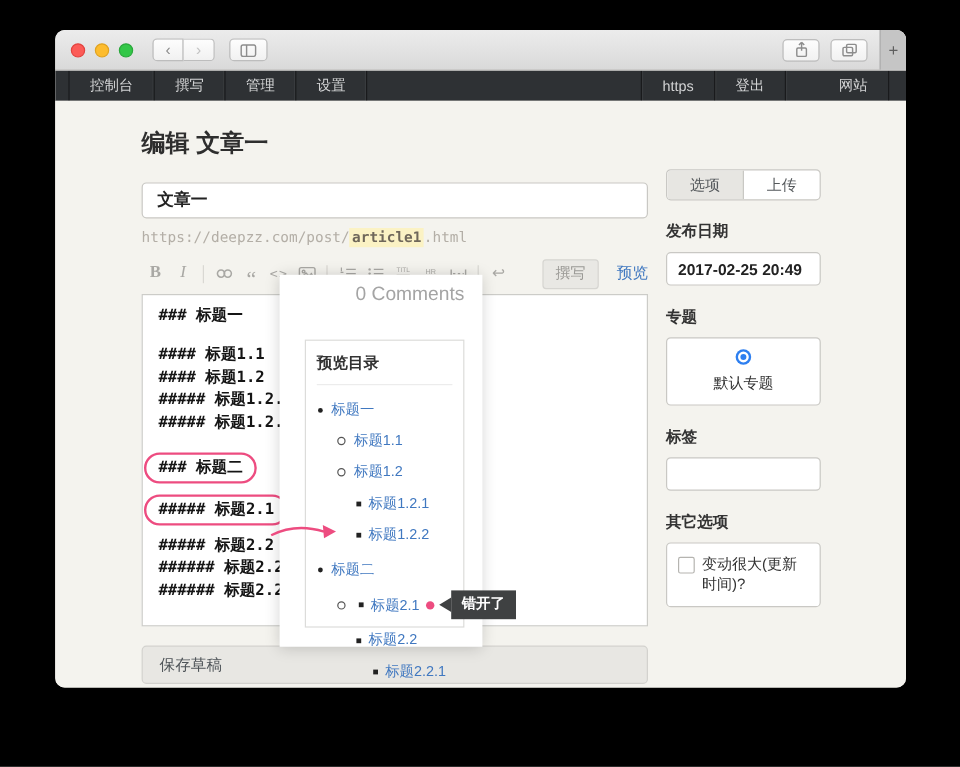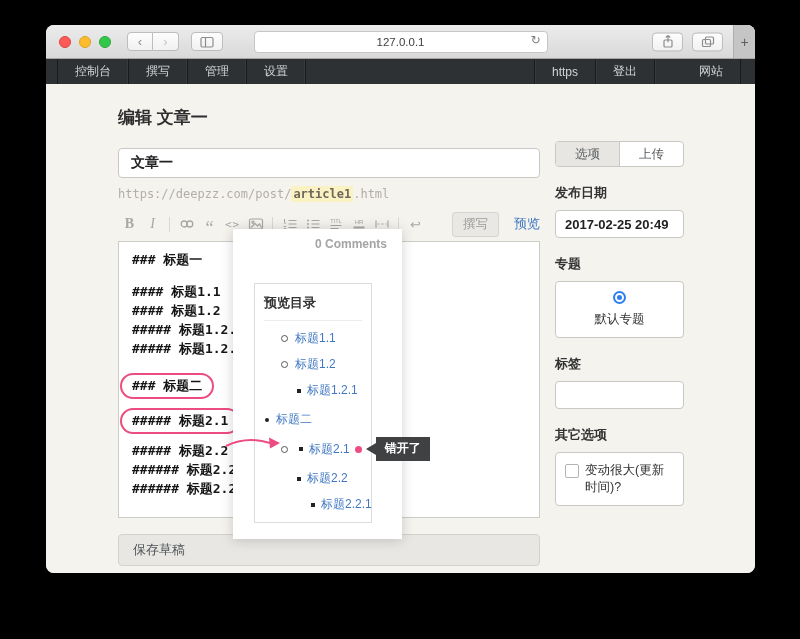--- a/index.html
+++ b/index.html
@@ -44,21 +44,21 @@
   .nav-item{padding:0 17px;display:flex;align-items:center;
     border-right:1px solid rgba(0,0,0,.45);box-shadow:inset -1px 0 0 rgba(255,255,255,.05);}
   .nav-item.first{border-left:1px solid rgba(0,0,0,.45);margin-left:11px;text-align:right;}
   .nav-right{margin-left:auto;display:flex;margin-right:14px;}
   .nav-right .nav-item{border-left:1px solid rgba(0,0,0,.45);border-right:none;
     box-shadow:inset 1px 0 0 rgba(255,255,255,.05);}
   .nav-right .nav-item.last{border-right:1px solid rgba(0,0,0,.45);padding-left:44px;}
   
   .content{position:relative;height:490px;background:#f4f3ee;}
   .main{position:absolute;left:72px;top:14px;width:422px;}
-  .page-title{font-size:17px;font-weight:bold;color:#2e2e2e;margin:8px 0 0;}
+  .page-title{font-size:20px;font-weight:bold;color:#2e2e2e;margin:8px 0 0;}
   .title-input{margin-top:19px;width:100%;box-sizing:border-box;height:30px;
     border:1px solid #c9c8c4;border-radius:4px;background:#fff;outline:none;
     font-family:inherit;font-size:14px;font-weight:bold;color:#222;padding:0 12px;}
   .url-line{margin-top:9px;font-family:"DejaVu Sans Mono","Liberation Mono",monospace;
     font-size:12px;color:#b3aea6;}
   .url-hl{background:#fbf2c4;color:#6f675a;font-weight:bold;padding:1px 2px;}
   .toolbar{margin-top:10px;display:flex;align-items:center;height:26px;color:#a9a8a4;}
   .ticon{width:23px;text-align:center;font-size:13px;flex:none;display:flex;
     align-items:center;justify-content:center;}
   .tg{font-family:"Liberation Serif","DejaVu Serif",serif;font-size:14px;}
@@ -101,22 +101,22 @@
   .radio{width:13px;height:13px;border-radius:50%;background:#2d7ff0;position:relative;flex:none;}
   .radio::after{content:"";position:absolute;left:2px;top:2px;width:9px;height:9px;
     border-radius:50%;border:2px solid #fff;box-sizing:border-box;}
   .check-row{display:flex;gap:6px;line-height:17px;}
   .checkbox{width:12px;height:12px;border:1px solid #b5b4b0;border-radius:2px;
     background:#fff;flex:none;margin-top:2px;}
   
   .preview-panel{position:absolute;left:187px;top:145px;width:169px;height:310px;
     background:#fff;box-shadow:0 1px 12px rgba(0,0,0,.18);z-index:5;}
   .pv-date{text-align:right;font-size:13px;color:#3e3e3e;padding:11px 15px 0;}
-  .pv-comments{text-align:right;font-size:12px;color:#a4a4a4;padding:8px 15px 0;font-weight:bold;}
-  .toc-box{position:absolute;left:21px;top:54px;width:118px;height:240px;
+  .pv-comments{text-align:right;font-size:16px;color:#a4a4a4;padding:8px 15px 0;}
+  .toc-box{position:absolute;left:21px;top:54px;width:133px;height:240px;
     border:1px solid #dcdcda;box-sizing:border-box;background:#fff;
     padding:10px 0 0 9px;overflow:visible;}
   .toc-title{font-size:13px;font-weight:bold;color:#333;padding-bottom:8px;
     border-bottom:1px solid #ececec;margin-right:9px;}
   .trow{display:flex;align-items:center;margin-top:9px;white-space:nowrap;font-size:12px;}
   .trow.lvl1{margin-top:12px;}
   .trow a{color:#4078c0;text-decoration:none;}
   .ind1{padding-left:1px}.ind2{padding-left:17px}.ind3{padding-left:33px}.ind4{padding-left:47px}
   .b-disc{width:4px;height:4px;background:#222;border-radius:50%;margin-right:7px;flex:none;}
   .b-circ{width:5px;height:5px;border:1px solid #555;border-radius:50%;margin-right:7px;
@@ -145,24 +145,20 @@
     <div class="histbtns">
       <span class="cbtn hb back">‹</span>
       <span class="cbtn hb fwd">›</span>
     </div>
     <span class="cbtn sbtoggle">
       <svg class="icon-svg" width="16" height="16" viewBox="0 0 16 16" fill="none" stroke="#8d8d8d" stroke-width="1.2">
           <rect x="2" y="3.5" width="12" height="9.5" rx="1.5"></rect>
           <path d="M6.5 3.5v9.5"></path>
         </svg>
     </span>
-    <div class="urlbox">
-      <span>127.0.0.1</span>
-      <span class="reload">↻</span>
-    </div>
     <div class="tbright">
       <span class="cbtn">
         <svg class="icon-svg" width="16" height="16" viewBox="0 0 16 16" fill="none" stroke="#8d8d8d" stroke-width="1.2">
             <rect x="4" y="6.5" width="8" height="7" rx="1"></rect>
             <path d="M8 1.8v7M8 1.8L5.8 4M8 1.8L10.2 4"></path>
           </svg>
       </span>
       <span class="cbtn">
         <svg class="icon-svg" width="16" height="16" viewBox="0 0 16 16" fill="none" stroke="#8d8d8d" stroke-width="1.2">
             <rect x="5.5" y="3.5" width="8" height="7" rx="1"></rect>
@@ -297,31 +293,39 @@
           <span class="checkbox"></span>
           <span>变动很大(更新时间)?</span>
         </div>
       </div>
     </aside>
 
     <div class="preview-panel">
       <div class="pv-comments">0 Comments</div>
       <div class="toc-box">
         <div class="toc-title">预览目录</div>
+        <div class="trow lvl1 ind1">
+            <span class="b-disc"></span>
+            <a href="#">标题一</a>
+          </div>
         <div class="trow ind2">
             <span class="b-circ"></span>
             <a href="#">标题1.1</a>
           </div>
         <div class="trow ind2">
             <span class="b-circ"></span>
             <a href="#">标题1.2</a>
           </div>
         <div class="trow ind3">
             <span class="b-sq"></span>
             <a href="#">标题1.2.1</a>
+          </div>
+        <div class="trow ind3">
+            <span class="b-sq"></span>
+            <a href="#">标题1.2.2</a>
           </div>
         <div class="trow lvl1 ind1">
             <span class="b-disc"></span>
             <a href="#">标题二</a>
           </div>
         <div class="trow ind2">
           <span class="b-circ"></span>
           <span class="b-sq after-circ"></span>
           <a href="#">标题2.1</a>
           <span class="pink-dot"></span>

